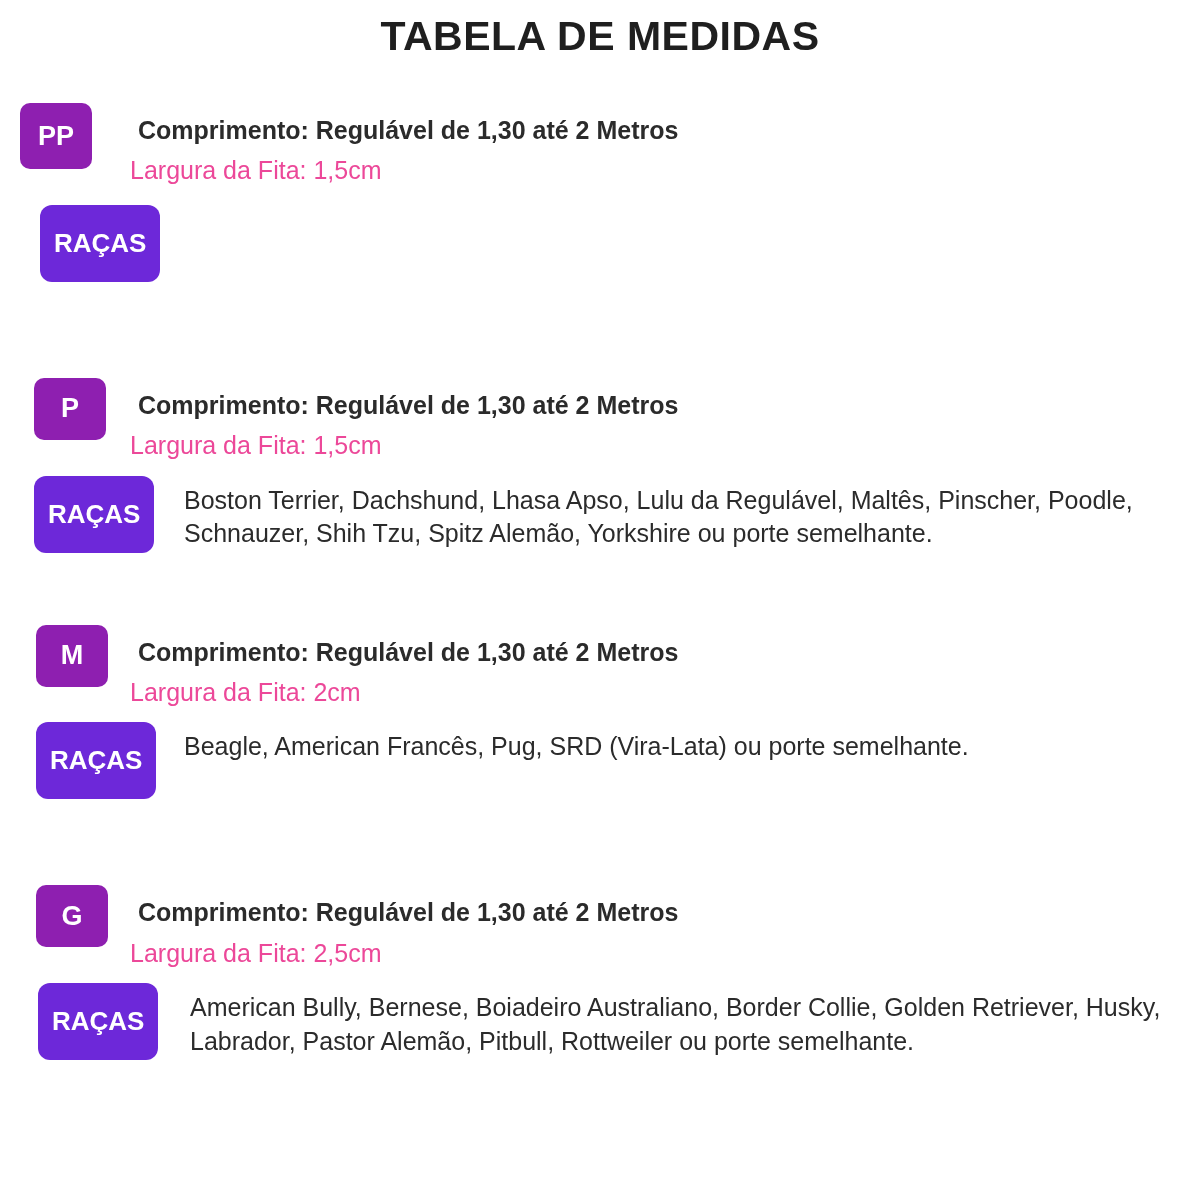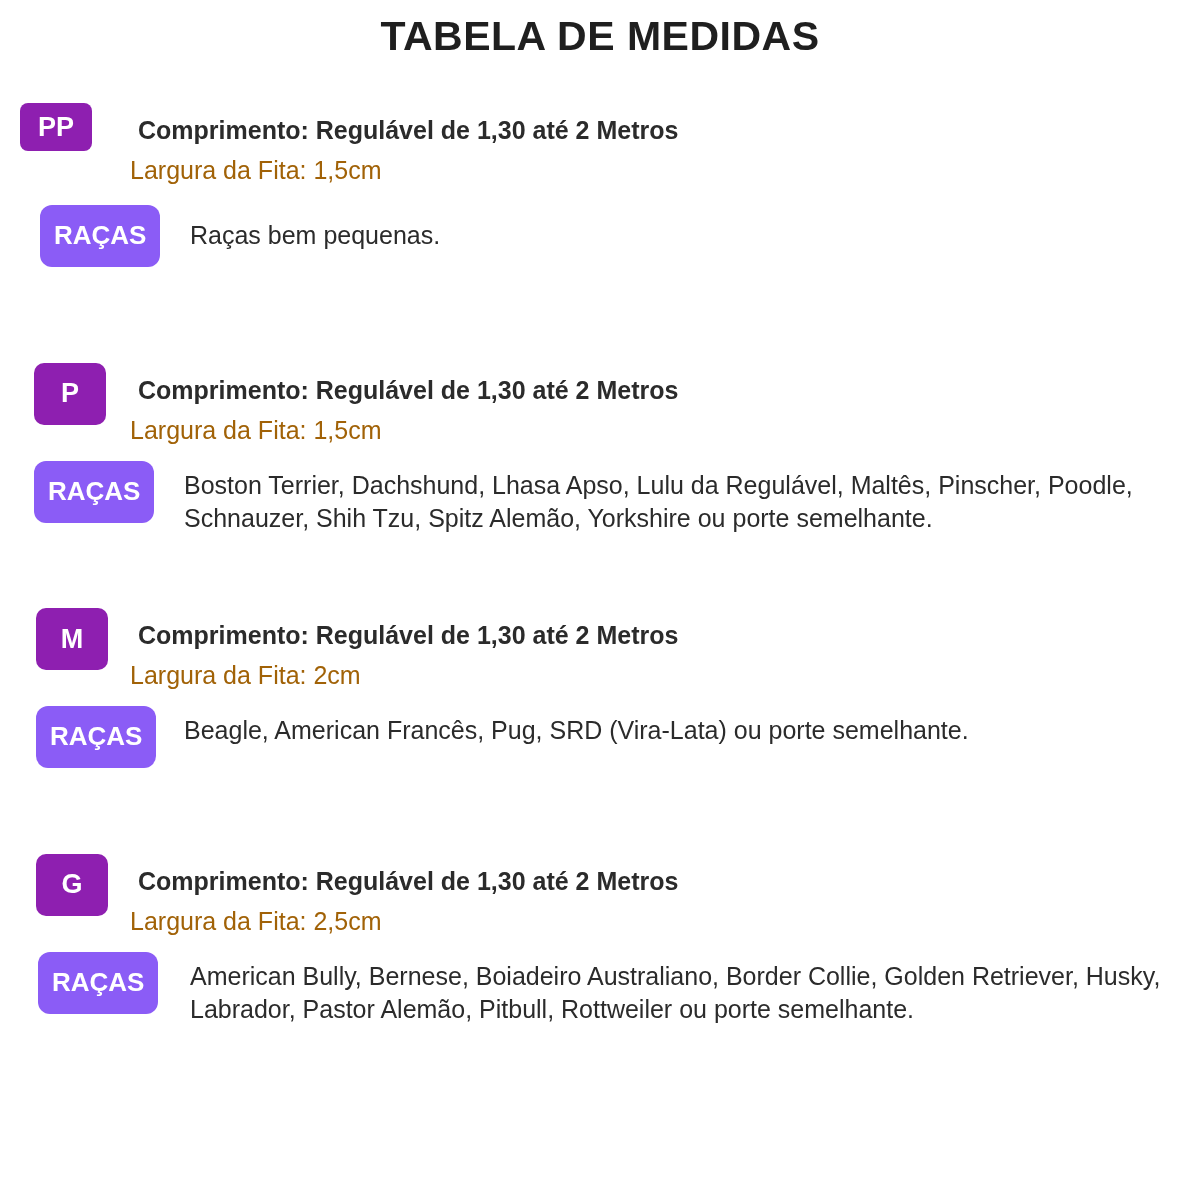--- a/index.html
+++ b/index.html
@@ -62,56 +62,55 @@
     font-weight: bold;
     border-radius: 10px;
     display: flex;
     align-items: center;
     justify-content: center;
     font-size: 27px;
     box-sizing: border-box;
   }
   .size-badge.wide {
     width: 72px;
-    height: 48px;
-    border-radius: 8px;
+    height: 66px;
   }
   .size-badge.narrow {
     width: 72px;
     height: 62px;
   }
 
   .racas-badge {
-    background: #8b5cf6;
+    background: #6d28d9;
     color: #ffffff;
     font-weight: bold;
     border-radius: 12px;
     display: flex;
     align-items: center;
     justify-content: center;
     font-size: 26px;
     box-sizing: border-box;
     padding: 0 14px;
-    height: 62px;
+    height: 77px;
   }
 
   .meas-col {
     flex: 1 1 auto;
   }
   .meas-line1 {
     font-size: 25px;
     font-weight: bold;
     color: #2b2b2b;
     line-height: 1.25;
     margin: 8px;
   }
   .meas-line2 {
     font-size: 25px;
     font-weight: 400;
-    color: #a16207;
+    color: #ec4899;
     line-height: 1.3;
     margin: 6px 0 0 0;
   }
   .breeds-text {
     font-size: 25px;
     color: #2b2b2b;
     line-height: 1.35;
     margin: 0;
   }
 
@@ -162,21 +161,20 @@
         </div>
         <div class="meas-col">
           <p class="meas-line1">Comprimento: Regulável de 1,30 até 2 Metros</p>
           <p class="meas-line2">Largura da Fita: 1,5cm</p>
         </div>
       </div>
       <div class="row breeds-row">
         <div class="badge-col breeds-badge-col">
           <div class="racas-badge">RAÇAS</div>
         </div>
-        <p class="breeds-text">Raças bem pequenas.</p>
       </div>
     </div>
 
     <div class="size-block block-p">
       <div class="row size-row">
         <div class="badge-col">
           <div class="size-badge narrow">P</div>
         </div>
         <div class="meas-col">
           <p class="meas-line1">Comprimento: Regulável de 1,30 até 2 Metros</p>

